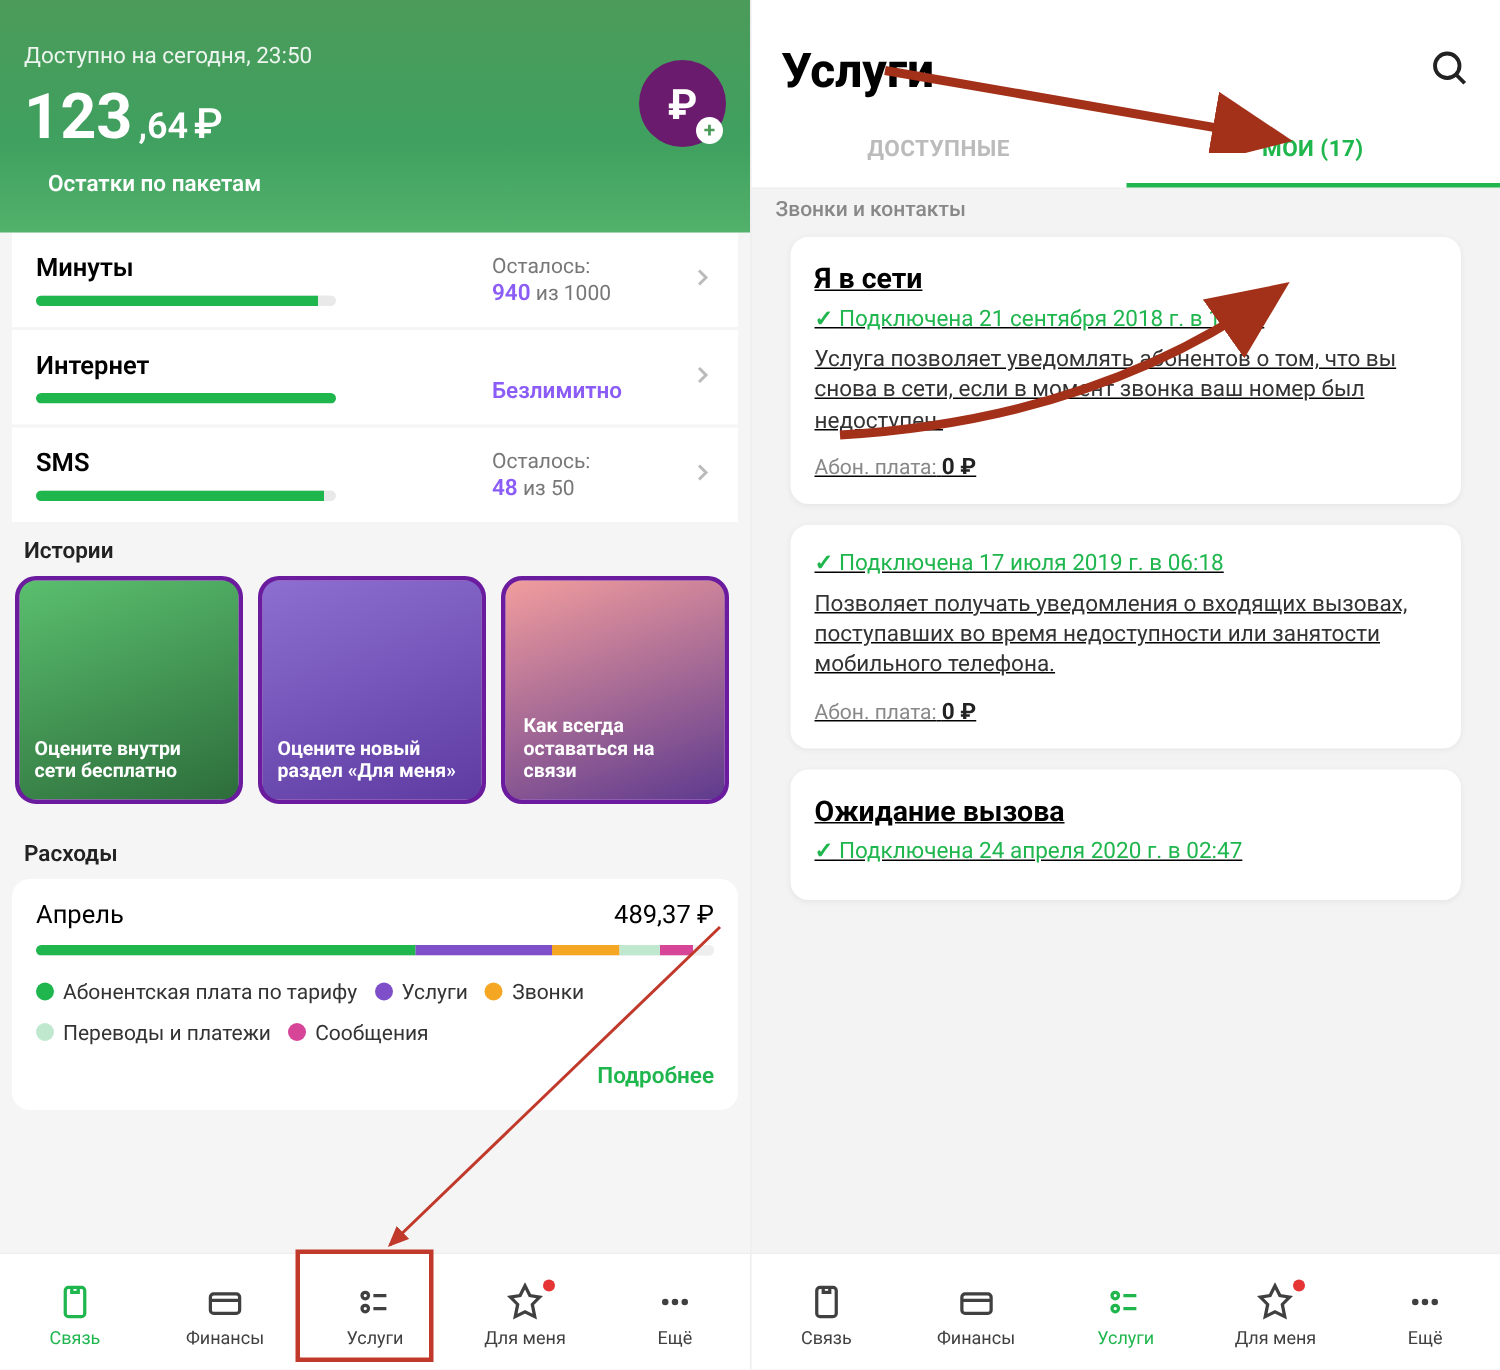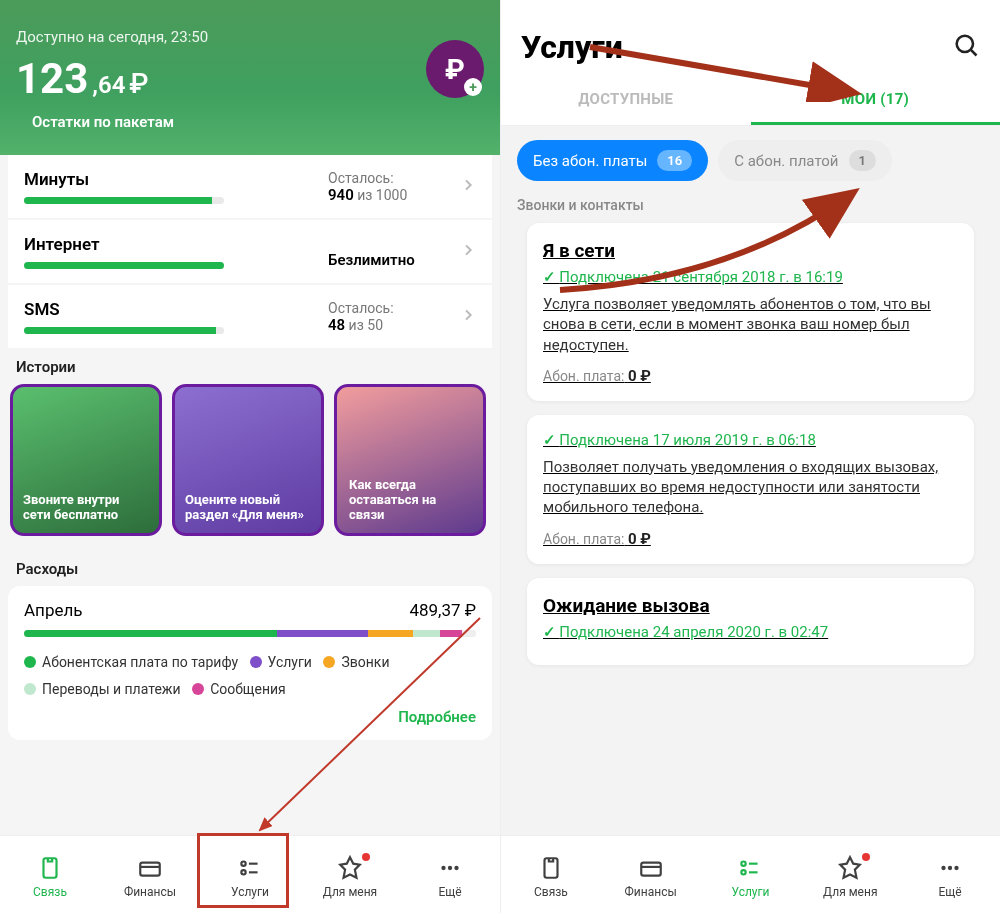--- a/index.html
+++ b/index.html
@@ -20,21 +20,21 @@
 .section-label.dark { color:#222; }
 
 .pkg-card { background:#fff; margin:0 8px 2px; padding:14px 16px; display:flex; align-items:center; gap:12px; }
 .pkg-card:first-of-type { border-radius:12px 12px 0 0; }
 .pkg-card:last-of-type { border-radius:0 0 12px 12px; margin-bottom:10px; }
 .pkg-main { flex:1; }
 .pkg-title { font-size:17px; font-weight:600; }
 .pkg-bar { height:7px; border-radius:4px; background:#e9e9e9; margin-top:8px; overflow:hidden; width:200px; }
 .pkg-bar > i { display:block; height:100%; background:#1fb64e; }
 .pkg-info { text-align:left; font-size:14px; color:#777; width:120px; }
-.pkg-info b { color:#000000; font-weight:600; font-size:15px; }
+.pkg-info b { color:#8b5cf6; font-weight:600; font-size:15px; }
 .chev { color:#bbb; }
 .chev svg{width:16px;height:16px;}
 
 .stories-row { display:flex; gap:10px; padding:0 10px 14px; }
 .story { flex:0 0 152px; height:152px; border-radius:14px; border:3px solid #6b1b9e; position:relative; overflow:hidden; display:flex; align-items:flex-end; padding:10px; color:#fff; font-size:13px; font-weight:700; line-height:1.15; }
 .story1 { background:linear-gradient(160deg,#5abf6e,#2d6d3b); }
 .story2 { background:linear-gradient(160deg,#8c6fd1,#5e3ba1); }
 .story3 { background:linear-gradient(160deg,#f29d9d,#5e3a8e);padding-left:12px; }
 
 .expenses-card { background:#fff; margin:0 8px 12px; padding:14px 16px; border-radius:12px; }
@@ -133,21 +133,21 @@
       <span>Осталось:</span><br><b>48</b><span> из 50</span>
     </div>
     <span class="chev"><svg viewBox="0 0 24 24" fill="none" stroke="currentColor" stroke-width="3">
           <path d="M9 5l7 7-7 7"></path>
         </svg></span>
   </div>
 
   <div class="section-label dark">Истории</div>
   <div class="stories-row">
     <div class="story story1">
-        <span>Звоните внутри сети бесплатно</span>
+        <span>Оцените внутри сети бесплатно</span>
       </div>
     <div class="story story2">
         <span>Оцените новый раздел «Для меня»</span>
       </div>
     <div class="story story3">
         <span>Как всегда оставаться на связи</span>
       </div>
   </div>
 
   <div class="section-label dark">Расходы</div>
@@ -208,30 +208,20 @@
             <circle cx="11" cy="11" r="7"></circle>
             <path d="M21 21l-5-5"></path>
           </svg></div>
     </div>
     <div class="tabs2">
       <div class="tab2">ДОСТУПНЫЕ</div>
       <div class="tab2 active">МОИ (17)</div>
     </div>
   </div>
 
-  <div class="chips">
-    <div class="chip blue">
-      <span>Без абон. платы</span>
-      <span class="cnt">16</span>
-    </div>
-    <div class="chip grey">
-      <span>С абон. платой</span>
-      <span class="cnt">1</span>
-    </div>
-  </div>
 
   <div class="r-section">Звонки и контакты</div>
 
   <div class="svc-card">
     <div class="svc-title">Я в сети</div>
     <div class="svc-status">Подключена 21 сентября 2018 г. в 16:19</div>
     <div class="svc-desc">Услуга позволяет уведомлять абонентов о том, что вы снова в сети, если в момент звонка ваш номер был недоступен.</div>
     <div class="svc-fee"><span>Абон. плата:</span> <b>0 ₽</b></div>
   </div>
 

